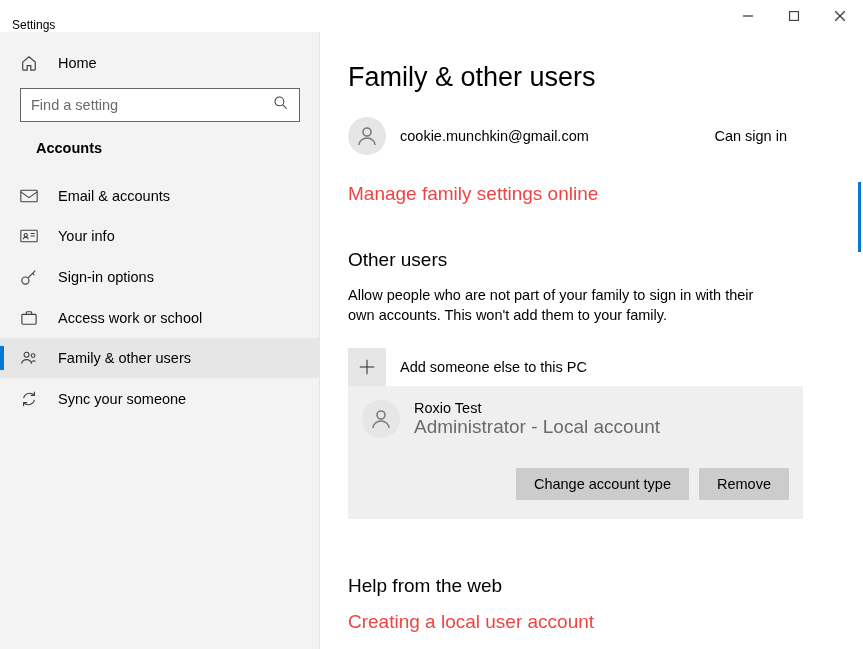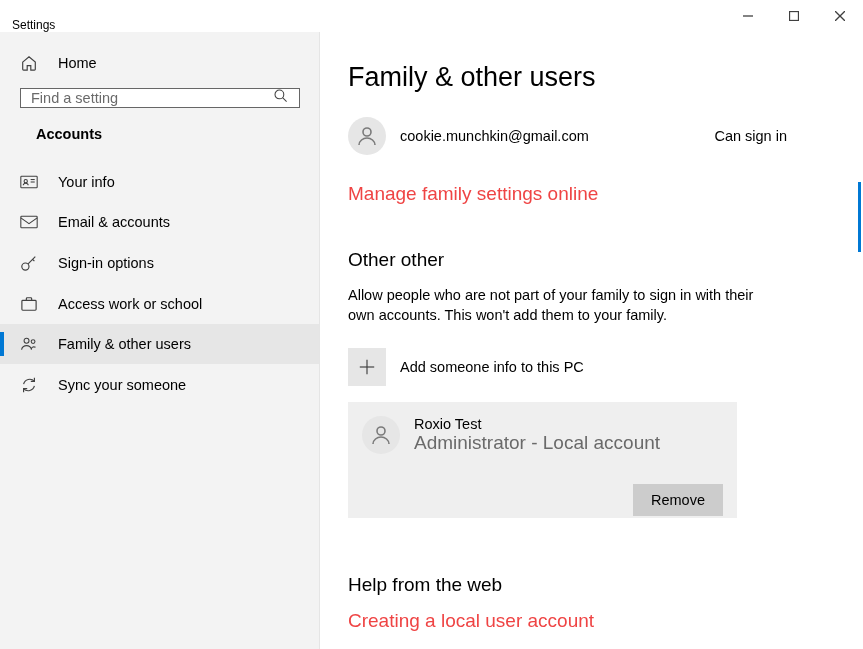--- a/index.html
+++ b/index.html
@@ -9,21 +9,21 @@
     .win-controls { display: flex; }
     .win-btn { width: 46px; height: 32px; display: flex; align-items: center; justify-content: center; font-size: 10px; cursor: default; }
     .win-btn svg { width: 10px; height: 10px; }
     .container { display: flex; height: calc(100% - 32px); }
     .sidebar { width: 320px; background: #f3f3f3; padding-top: 12px; position: relative; }
     .sidebar::after { content: ""; position: absolute; right: 0; top: 0; bottom: 0; width: 1px; background: #e5e5e5; }
     .home-row { display: flex; align-items: center; padding: 10px 20px; cursor: default; }
     .home-row .icon { width: 20px; margin-right: 18px; display:flex; align-items:center; }
     .home-row .label { font-size: 14.5px; color: #000; }
     .search-wrap { padding: 0 20px; margin-top: 6px; margin-bottom: 18px; }
-    .search-box { display: flex; align-items: center; border: 1px solid #666; background: #fff; height: 20px; padding: 0 10px; }
+    .search-box { display: flex; align-items: center; border: 1px solid #666; background: #fff; height: 34px; padding: 0 10px; }
     .search-box input { flex: 1; border: none; outline: none; font-size: 14.5px; background: transparent; color: #000; }
     .search-box input::placeholder { color: #6a6a6a; }
     .section-title { font-size: 14.5px; font-weight: 600; color: #000; padding: 0 36px; margin-bottom: 20px; }
     .nav-item { display: flex; align-items: center; padding: 12px 20px; cursor: default; position: relative; }
     .nav-item .icon { width: 20px; margin-right: 18px; display:flex; align-items:center; }
     .nav-item .label { font-size: 14.5px; color: #000; }
     .nav-item.selected::before { content: ""; position: absolute; left: 0; top: 8px; bottom: 8px; width: 4px; background: #0078d4; }
     .nav-item.selected { background: #e6e6e6; }
     .main { flex: 1; padding: 30px 28px 0 28px; overflow-y: auto; position: relative; }
     .page-title { font-size: 27px; font-weight: 400; color: #000; margin-bottom: 24px; }
@@ -33,21 +33,21 @@
     .user-email { font-size: 14.5px; color: #000; }
     .user-sub { font-size: 14.5px; color: #6a6a6a; }
     .user-status { font-size: 14.5px; color: #000; margin-right:48px; }
     .link { color: #ef4444; font-size: 19px; cursor: default; display: inline-block; }
     .link-row { margin-top: 28px; }
     .section-heading { font-size: 19px; font-weight: 400; color: #000; margin-top: 44px; margin-bottom: 14px; }
     .section-desc { font-size: 14.5px; color: #000; max-width: 430px; line-height: 1.4; }
     .add-row { display: flex; align-items: center; margin-top: 22px; cursor: default; }
     .plus-box { width: 38px; height: 38px; background: #e6e6e6; display: flex; align-items: center; justify-content: center; margin-right: 14px; }
     .add-label { font-size: 14.5px; color: #000; }
-    .expanded-user { background: #efefef; margin-top: 16px; padding: 14px 14px 2px 14px; width: 389px; }
+    .expanded-user { background: #efefef; padding: 14px 14px 19px 14px; width: 455px; }
     .expanded-top { display: flex; align-items: flex-start; }
     .expanded-name { font-size: 14.5px; color: #000; }
     .expanded-sub { font-size: 19px; color: #6a6a6a; }
     .btn-row { display: flex; justify-content: flex-end; gap: 10px; margin-top: 30px; }
     .btn { background: #cccccc; border: none; font-size: 14.5px; color: #000; padding: 8px 18px; cursor: default; }
     svg { fill: none; stroke: #404040; stroke-width: 1.3; }
     .avatar svg { stroke: #7a7a7a; stroke-width:1.6; }
     .scroll-indicator { position:absolute; right:2px; top:150px; width:3px; height:70px; background:#0078d4; }
   </style>
 </head>
@@ -95,37 +95,37 @@
             </svg>
         </span>
       </div>
     </div>
     <div class="section-title">Accounts</div>
 
     <div class="nav-item">
       <span class="icon">
         <svg width="18" height="14" viewBox="0 0 22 16">
             <rect x="1" y="1" width="20" height="14" rx="1"></rect>
+            <path d="M1 3l10 7 10-7"></path>
+          </svg>
+      </span>
+      <span class="label">Email &amp; accounts</span>
+    </div>
+
+    <div class="nav-item">
+      <span class="icon">
+        <svg width="18" height="14" viewBox="0 0 22 16">
+            <rect x="1" y="1" width="20" height="14" rx="1"></rect>
             <circle cx="7" cy="7" r="2"></circle>
             <path d="M4 12c0-1.5 1.5-2.5 3-2.5s3 1 3 2.5"></path>
             <line x1="13" y1="5" x2="18" y2="5"></line>
             <line x1="13" y1="8" x2="18" y2="8"></line>
           </svg>
       </span>
       <span class="label">Your info</span>
-    </div>
-
-    <div class="nav-item">
-      <span class="icon">
-        <svg width="18" height="14" viewBox="0 0 22 16">
-            <rect x="1" y="1" width="20" height="14" rx="1"></rect>
-            <path d="M1 3l10 7 10-7"></path>
-          </svg>
-      </span>
-      <span class="label">Email &amp; accounts</span>
     </div>
 
     <div class="nav-item">
       <span class="icon">
         <svg width="18" height="18" viewBox="0 0 20 20">
             <circle cx="6" cy="14" r="4"></circle>
             <path d="M9 11l8-8m-3 3l2 2"></path>
           </svg>
       </span>
       <span class="label">Sign-in options</span>
@@ -179,47 +179,48 @@
       <div class="user-info">
         <div class="user-email">cookie.munchkin@gmail.com</div>
       </div>
       <div class="user-status">Can sign in</div>
     </div>
 
     <div class="link-row">
       <span class="link">Manage family settings online</span>
     </div>
 
-    <h2 class="section-heading">Other other</h2>
+    <h2 class="section-heading">Other users</h2>
     <p class="section-desc">Allow people who are not part of your family to sign in with their own accounts. This won't add them to your family.</p>
 
     <div class="add-row">
       <div class="plus-box">
         <svg width="18" height="18" viewBox="0 0 20 20">
             <line x1="10" y1="2" x2="10" y2="18"></line>
             <line x1="2" y1="10" x2="18" y2="10"></line>
           </svg>
       </div>
-      <span class="add-label">Add someone info to this PC</span>
+      <span class="add-label">Add someone else to this PC</span>
     </div>
 
     <div class="expanded-user">
       <div class="expanded-top">
         <div class="avatar">
           <svg width="24" height="24" viewBox="0 0 24 24">
               <circle cx="12" cy="8" r="4"></circle>
               <path d="M4 21c0-4 4-7 8-7s8 3 8 7"></path>
             </svg>
         </div>
         <div>
           <div class="expanded-name">Roxio Test</div>
           <div class="expanded-sub">Administrator - Local account</div>
         </div>
       </div>
       <div class="btn-row">
+        <button class="btn">Change account type</button>
         <button class="btn">Remove</button>
       </div>
     </div>
 
     <h2 class="section-heading" style="margin-top:56px;">Help from the web</h2>
     <div style="margin-top:10px;">
       <span class="link">Creating a local user account</span>
     </div>
   </div>
 </div>

